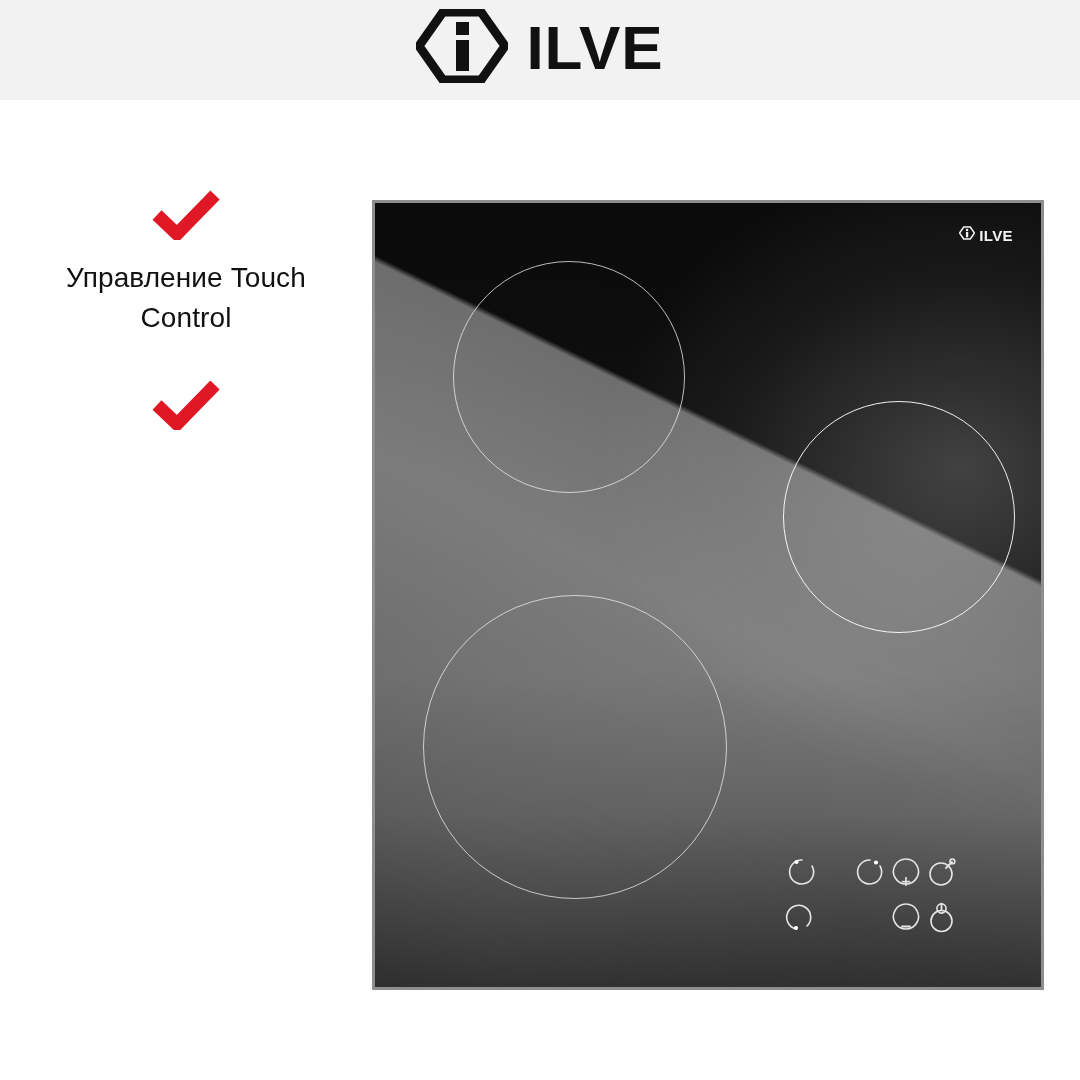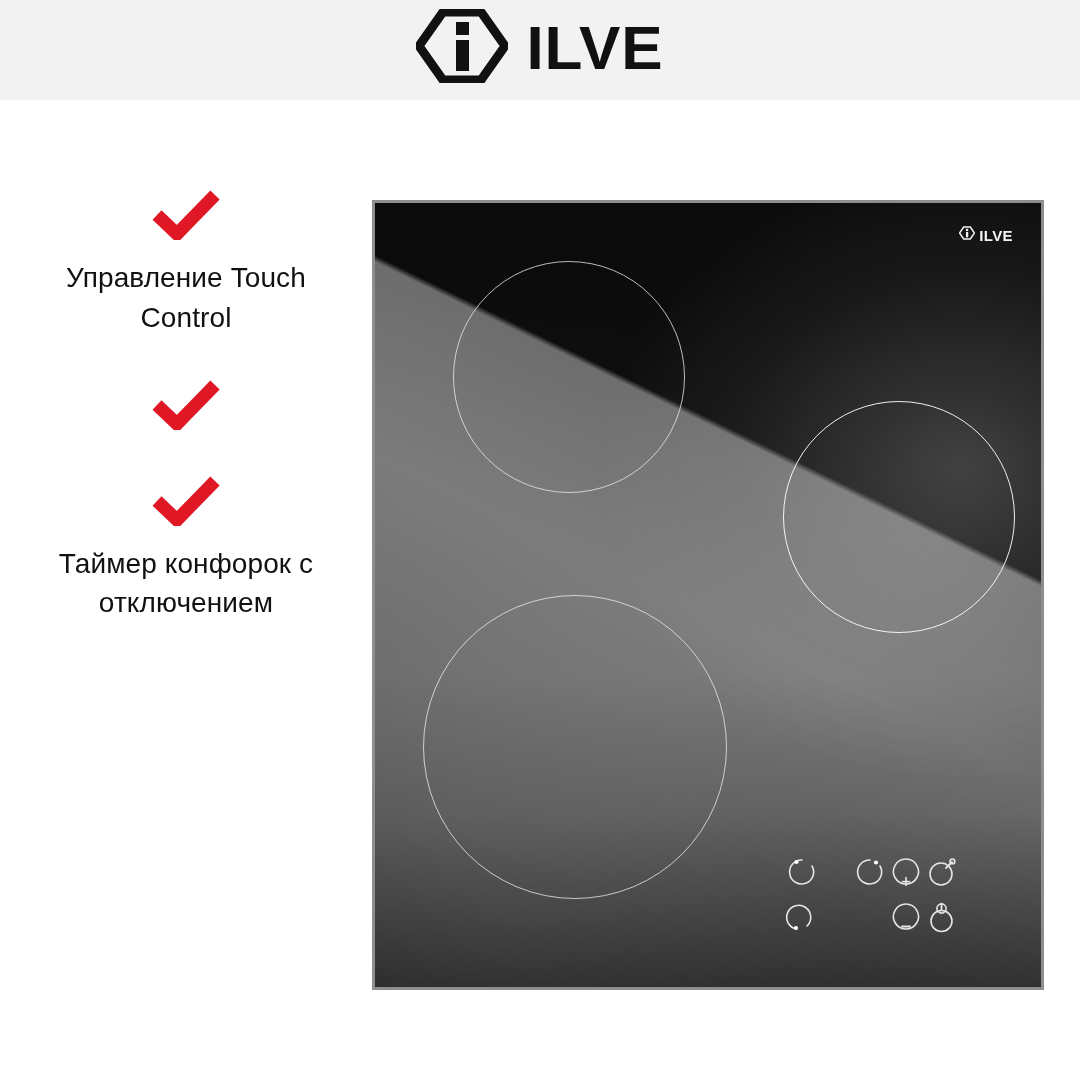--- a/index.html
+++ b/index.html
@@ -197,28 +197,20 @@
   </div>
 
   <div class="feature">
     <span class="check-icon">
       <svg width="70" height="50" viewBox="0 0 70 50" aria-hidden="true">
         <path d="M6 25 L26 44 L64 5" fill="none" stroke="#e01825" stroke-width="13" stroke-linecap="butt" stroke-linejoin="miter"></path>
       </svg>
     </span>
   </div>
 
-  <div class="feature">
-    <span class="check-icon">
-      <svg width="70" height="50" viewBox="0 0 70 50" aria-hidden="true">
-        <path d="M6 25 L26 44 L64 5" fill="none" stroke="#e01825" stroke-width="13" stroke-linecap="butt" stroke-linejoin="miter"></path>
-      </svg>
-    </span>
-    <div class="feature-label">Таймер конфорок с отключением</div>
-  </div>
 
 </div>
 
 <div class="hob-wrap">
   <div class="hob">
     <div class="glass-base"></div>
     <div class="glare"></div>
     <div class="glare-soft"></div>
     <div class="glare-bottom"></div>
 

